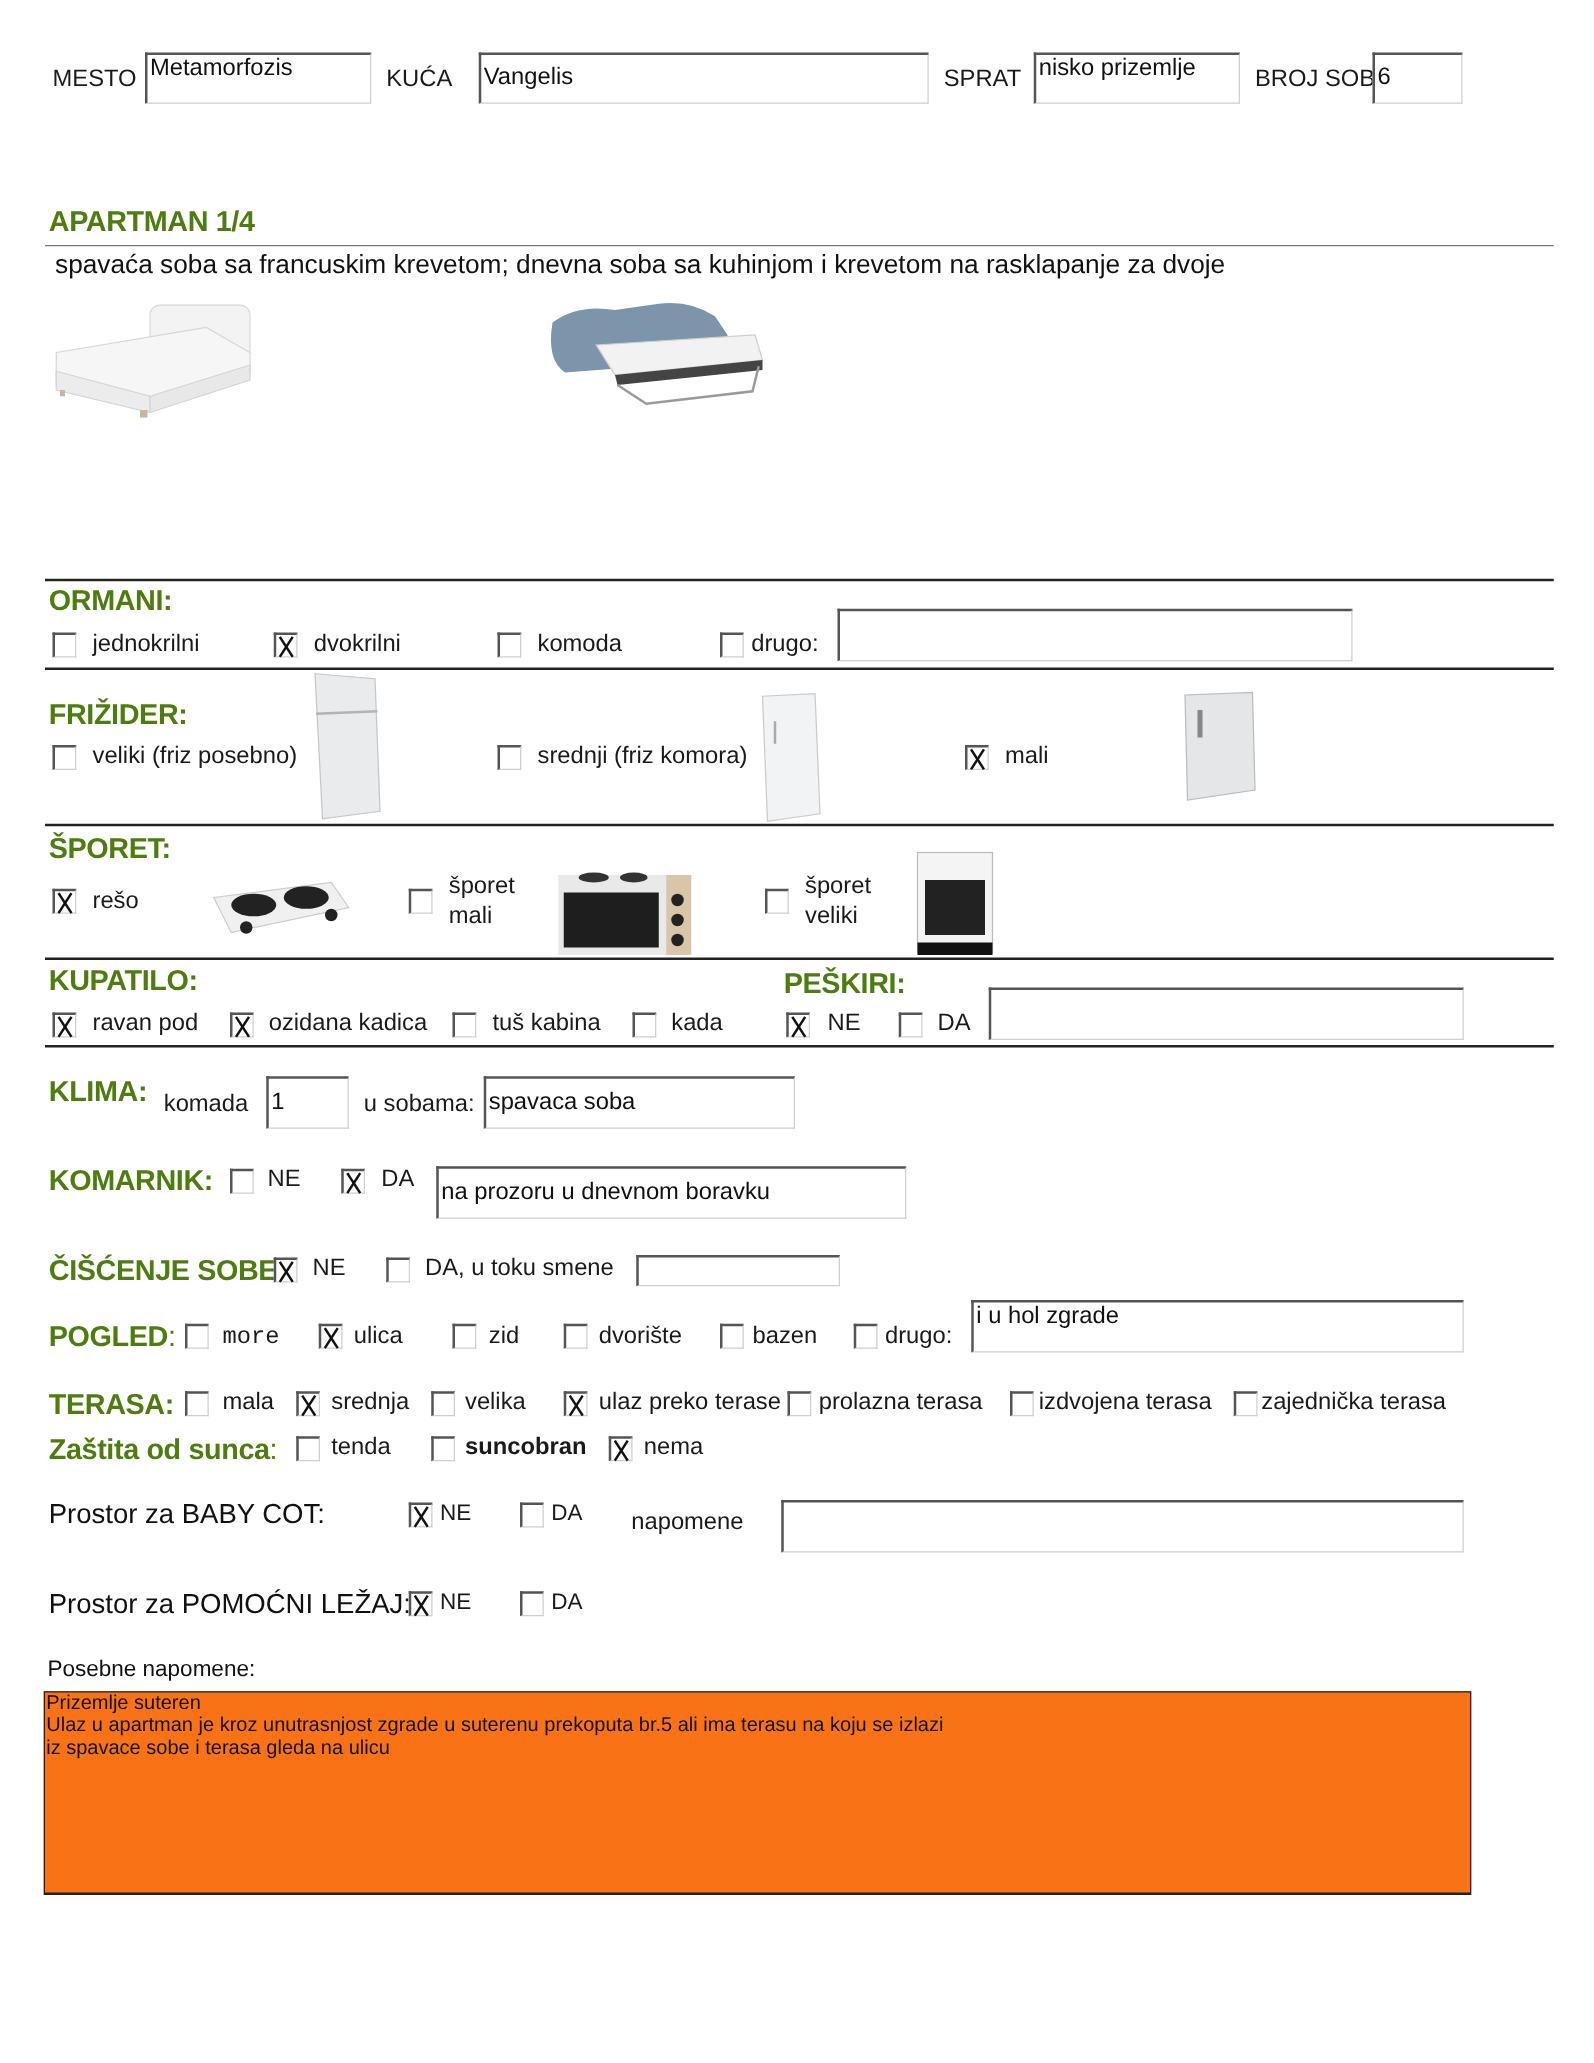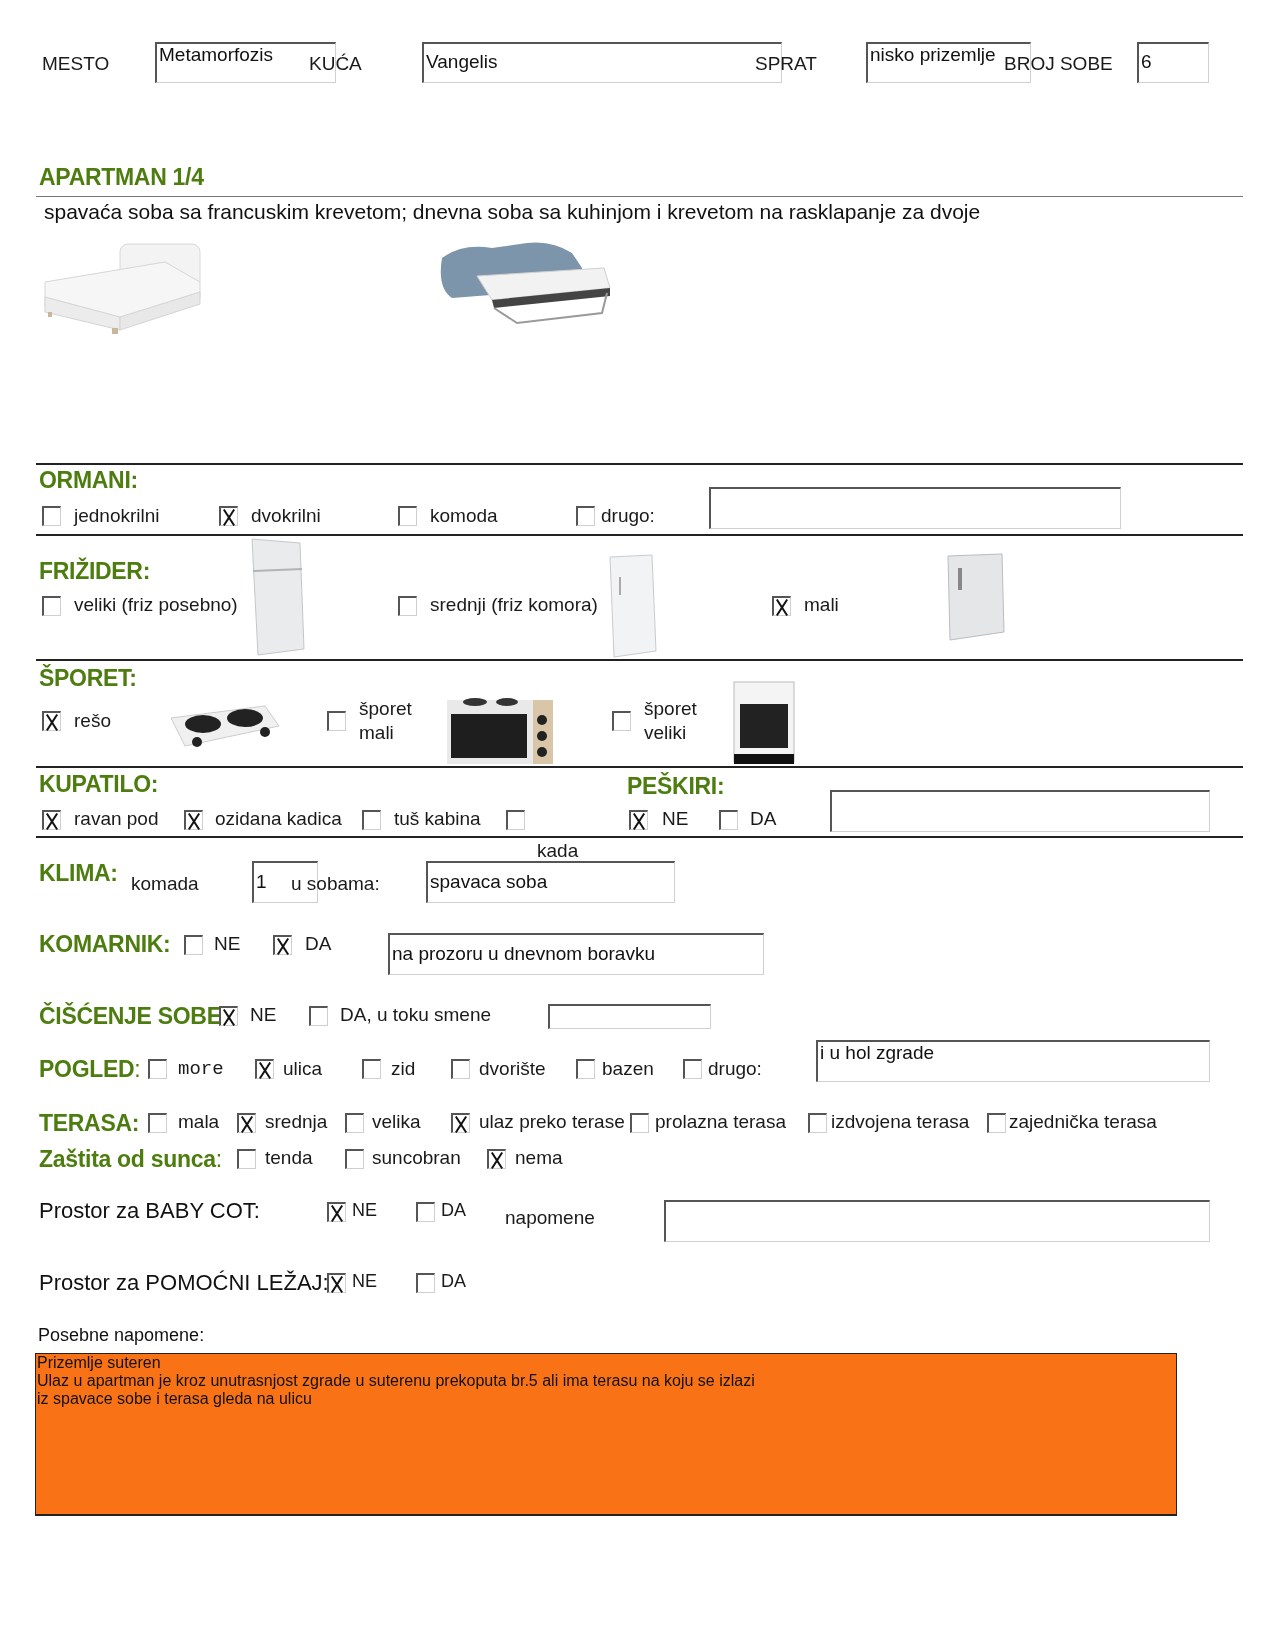--- a/index.html
+++ b/index.html
@@ -5,21 +5,21 @@
   * { box-sizing: border-box; margin: 0; padding: 0; }
   html, body { width: 1275px; height: 1650px; background: #ffffff; overflow: hidden; }
   body { position: relative; font-family: "Liberation Sans", "DejaVu Sans", sans-serif; color: #111; }
   .abs { position: absolute; }
   .lbl { font-size: 19px; color: #1a1a1a; white-space: nowrap; }
   .head { font-size: 23px; font-weight: bold; color: #4d7c0f; white-space: nowrap; letter-spacing: -0.3px; }
   .field {
     position: absolute; background: #fff;
     border-top: 2px solid #555; border-left: 2px solid #555;
     border-right: 1px solid #d0d0d0; border-bottom: 1px solid #d0d0d0;
-    font-size: 19px; color: #111; padding: 0 2px; line-height: 22px; white-space: nowrap; overflow: hidden; margin-left: 39px;
+    font-size: 19px; color: #111; padding: 0 2px; line-height: 22px; white-space: nowrap; overflow: hidden;
   }
   .cb {
     position: absolute; width: 19px; height: 20px; background: #fff;
     border-top: 2px solid #555; border-left: 2px solid #555;
     border-right: 1px solid #cfcfcf; border-bottom: 1px solid #cfcfcf;
   }
   .cb.checked::before, .cb.checked::after {
     content: ""; position: absolute; left: 7px; top: 0px; width: 2px; height: 19px; background: #111;
   }
   .cb.checked::before { transform: rotate(33deg); }
@@ -147,21 +147,21 @@
 
 <div class="rule" style="top:766px;"></div>
 <span class="abs head" style="left:39px;top:771px;">KUPATILO:</span>
 <div class="cb checked" style="left:42px;top:810px;"></div>
 <span class="abs lbl" style="left:74px;top:808px;">ravan pod</span>
 <div class="cb checked" style="left:184px;top:810px;"></div>
 <span class="abs lbl" style="left:215px;top:808px;">ozidana kadica</span>
 <div class="cb" style="left:362px;top:810px;"></div>
 <span class="abs lbl" style="left:394px;top:808px;">tuš kabina</span>
 <div class="cb" style="left:506px;top:810px;"></div>
-<span class="abs lbl" style="left:537px;top:808px;margin-top:32px;">kada</span>
+<span class="abs lbl" style="left:537px;top:808px;">kada</span>
 
 <span class="abs head" style="left:627px;top:773px;">PEŠKIRI:</span>
 <div class="cb checked" style="left:629px;top:810px;"></div>
 <span class="abs lbl" style="left:662px;top:808px;">NE</span>
 <div class="cb" style="left:719px;top:810px;"></div>
 <span class="abs lbl" style="left:750px;top:808px;">DA</span>
 <div class="field" style="left:791px;top:790px;width:380px;height:42px;"></div>
 <div class="rule" style="top:836px;"></div>
 
 <span class="abs head" style="left:39px;top:860px;">KLIMA:</span>
@@ -212,21 +212,21 @@
 <span class="abs lbl" style="left:655px;top:1111px;">prolazna terasa</span>
 <div class="cb" style="left:808px;top:1113px;"></div>
 <span class="abs lbl" style="left:831px;top:1111px;">izdvojena terasa</span>
 <div class="cb" style="left:987px;top:1113px;"></div>
 <span class="abs lbl" style="left:1009px;top:1111px;">zajednička terasa</span>
 
 <span class="abs head" style="left:39px;top:1146px;"><span>Zaštita od sunca</span><span style="font-weight:normal">:</span></span>
 <div class="cb" style="left:237px;top:1149px;"></div>
 <span class="abs lbl" style="left:265px;top:1147px;">tenda</span>
 <div class="cb" style="left:345px;top:1149px;"></div>
-<span class="abs lbl" style="left:372px;top:1147px;">suncobran</span>
+<span class="abs lbl" style="left:372px;top:1147px;font-weight:bold;">suncobran</span>
 <div class="cb checked" style="left:487px;top:1149px;"></div>
 <span class="abs lbl" style="left:515px;top:1147px;">nema</span>
 
 <span class="abs" style="left:39px;top:1198px;font-size:22px;white-space:nowrap;">Prostor za BABY COT:</span>
 <div class="cb checked" style="left:327px;top:1202px;"></div>
 <span class="abs lbl" style="left:352px;top:1200px;font-size:18px;">NE</span>
 <div class="cb" style="left:416px;top:1202px;"></div>
 <span class="abs lbl" style="left:441px;top:1200px;font-size:18px;">DA</span>
 <span class="abs lbl" style="left:505px;top:1207px;">napomene</span>
 <div class="field" style="left:625px;top:1200px;width:546px;height:42px;"></div>

